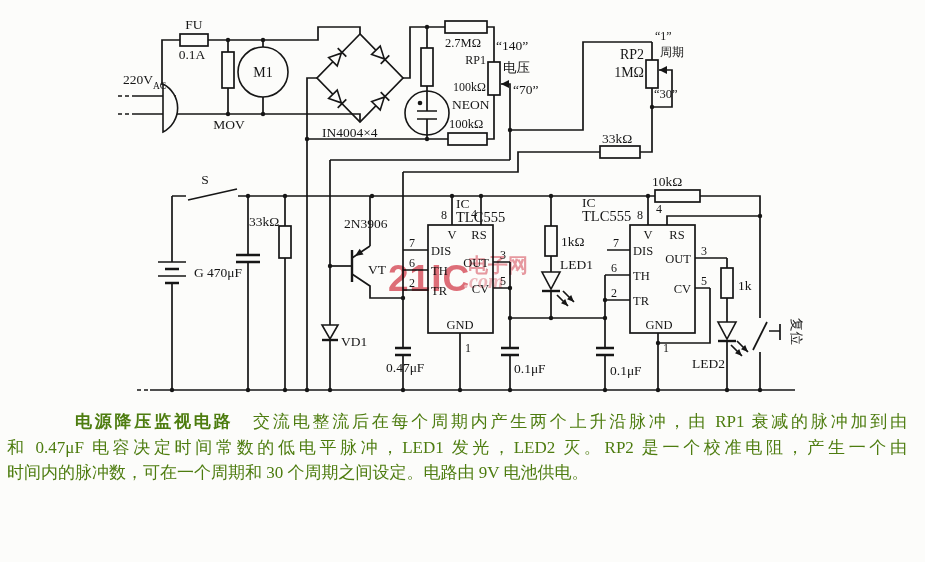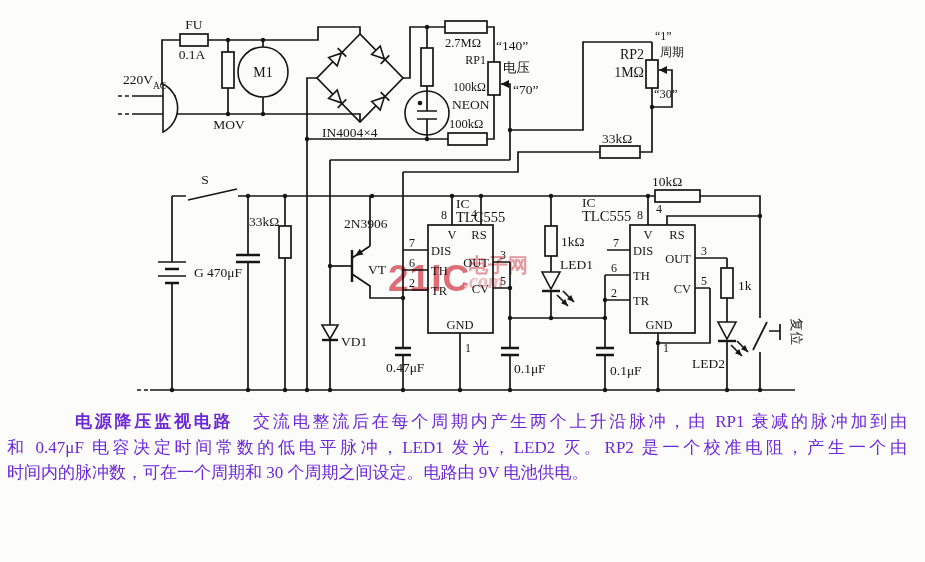--- a/index.html
+++ b/index.html
@@ -15,21 +15,21 @@
   .dot{fill:#161616;stroke:none;}
   .arr{fill:#161616;stroke:none;}
   .t13{font-size:13.5px;}
   .t12{font-size:12.5px;}
   .tp{font-size:12px;}
   .tic{font-size:14.5px;}
   .watermark{position:absolute;left:388px;top:250px;width:170px;height:62px;opacity:.82;mix-blend-mode:multiply;pointer-events:none;}
   .wm-brand{position:absolute;left:0;top:8px;font-family:"Liberation Sans","DejaVu Sans",sans-serif;font-weight:bold;font-size:37px;letter-spacing:1px;color:#d94f5c;}
   .wm-site{position:absolute;left:80px;top:2px;font-family:"Liberation Sans","DejaVu Sans",sans-serif;font-weight:bold;font-size:20px;color:#e4848e;}
   .wm-com{position:absolute;left:76px;top:20px;font-family:"Liberation Serif","DejaVu Serif",serif;font-weight:bold;font-style:italic;font-size:20px;color:#eba6ad;}
-  .caption{position:absolute;left:7px;right:18px;top:409px;color:#6d28d9;font-size:17px;line-height:25.6px;}
+  .caption{position:absolute;left:7px;right:18px;top:409px;color:#4d7c0f;font-size:17px;line-height:25.6px;}
   .pline{text-align:justify;text-align-last:justify;white-space:normal;}
   .pline.first{text-indent:68px;}
   .pline.last{text-align-last:left;}
   .pline b{font-weight:bold;}
 </style>
 </head>
 <body>
 
 <div class="page">
 

